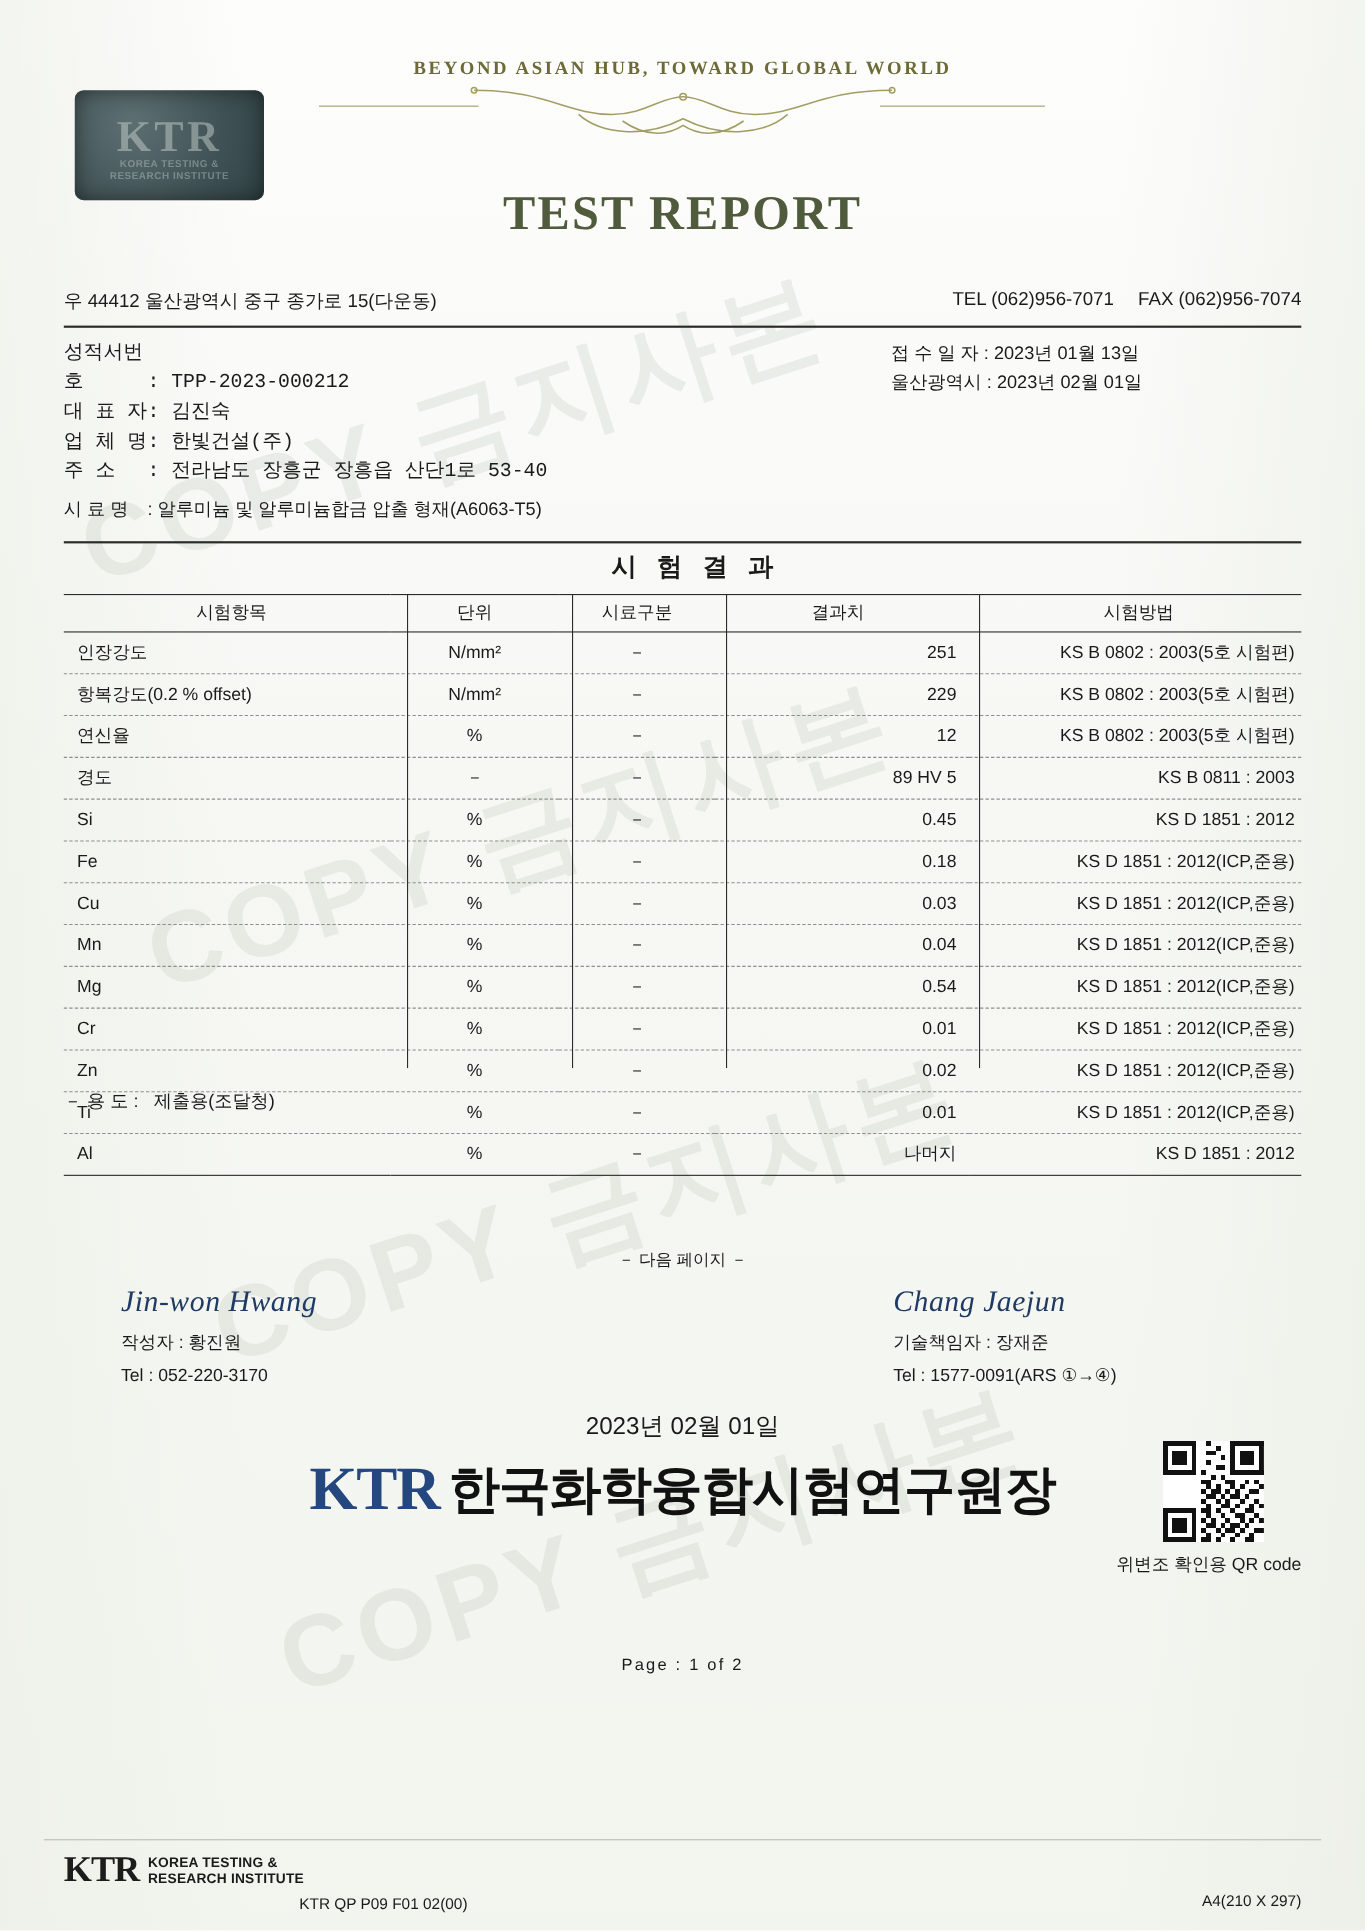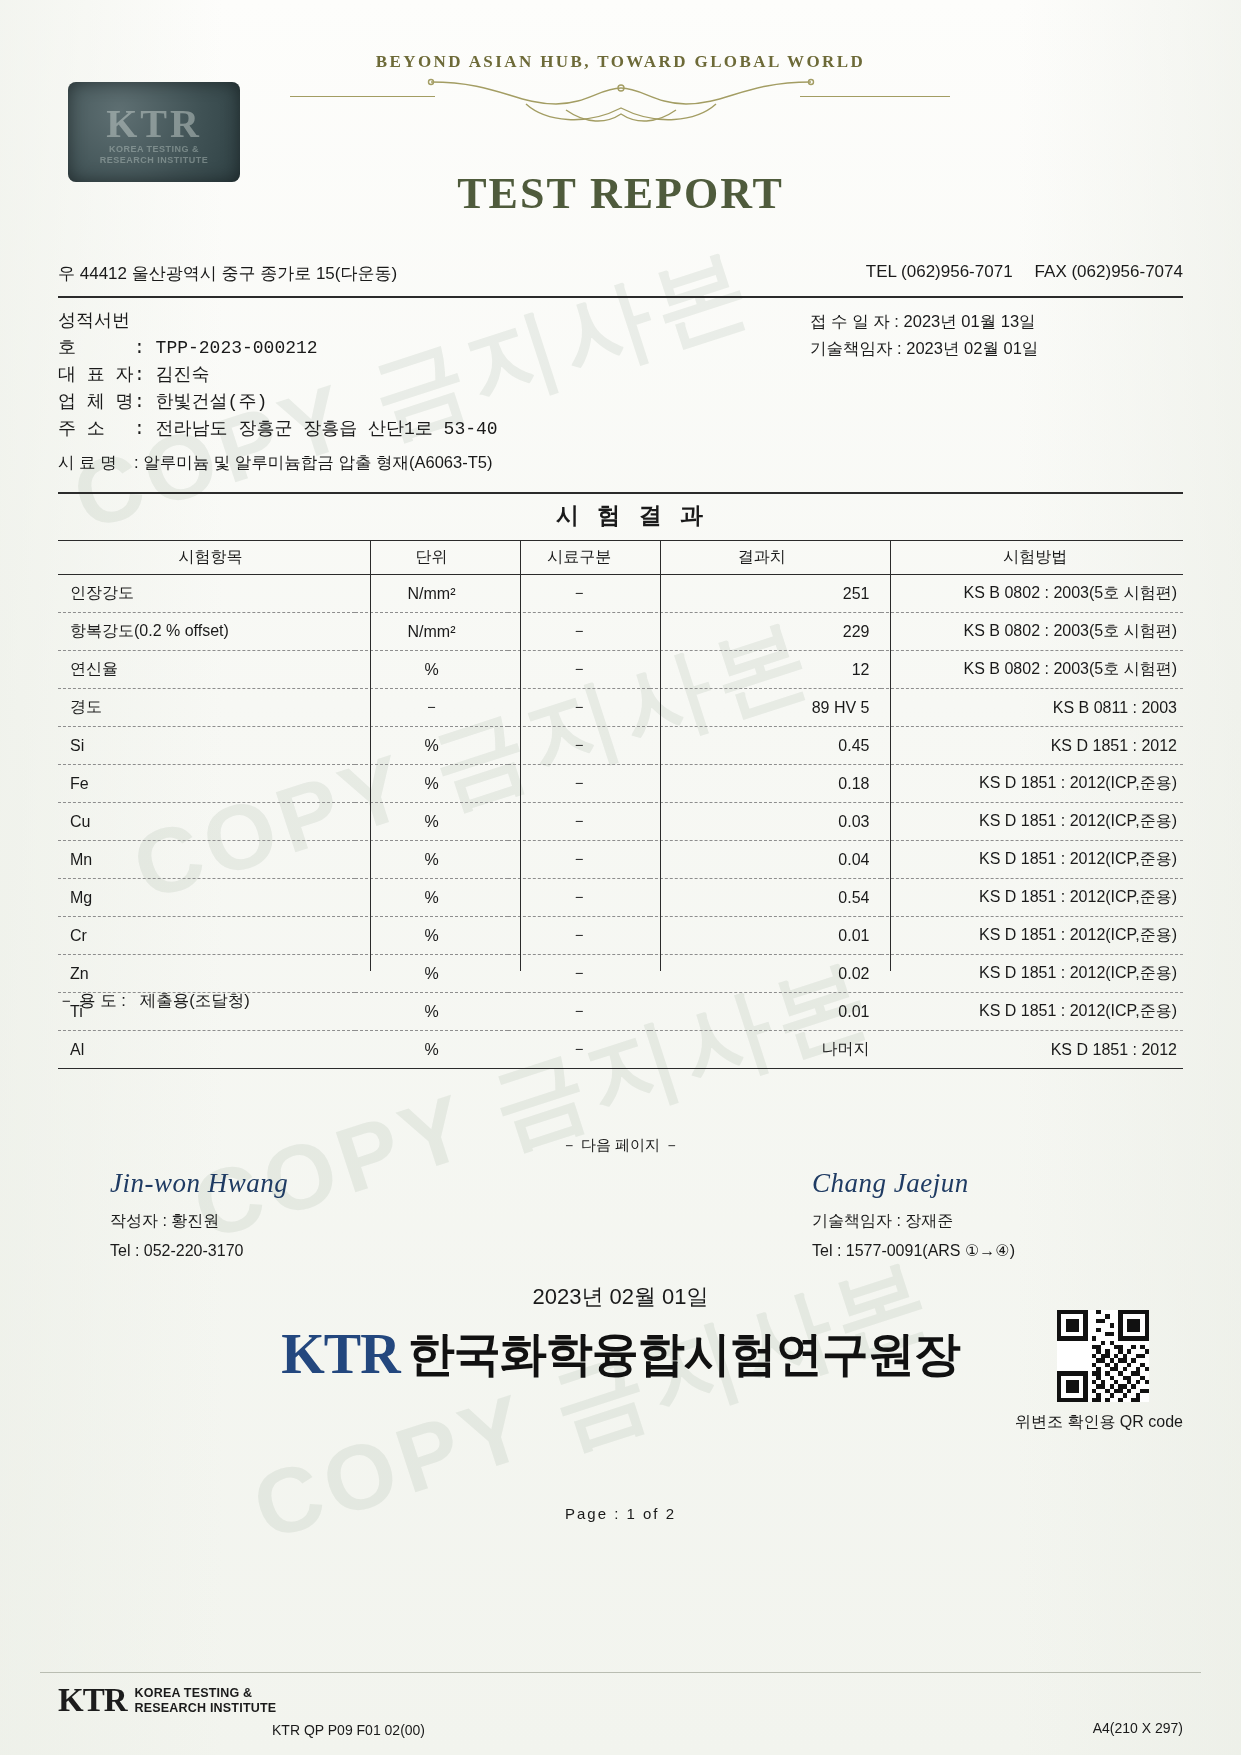--- a/index.html
+++ b/index.html
@@ -399,21 +399,21 @@
   <div class="hr-thick"></div>
 
   <div class="meta-left">
     <div><span class="lbl">성적서번호</span><span>: TPP-2023-000212</span></div>
     <div><span class="lbl">대  표  자</span><span>: 김진숙</span></div>
     <div><span class="lbl">업  체   명</span><span>: 한빛건설(주)</span></div>
     <div><span class="lbl">주       소</span><span>: 전라남도 장흥군 장흥읍 산단1로 53-40</span></div>
   </div>
   <div class="meta-right">
     <div><span>접 수 일 자</span> <span>: 2023년 01월 13일</span></div>
-    <div><span>기술책임자</span> <span>: 2023년 02월 01일</span></div>
+    <div><span>울산광역시</span> <span>: 2023년 02월 01일</span></div>
   </div>
 
   <div class="sample-line">
     <span class="lbl">시  료   명</span><span>: 알루미늄 및 알루미늄합금 압출 형재(A6063-T5)</span>
   </div>
 
   <div class="hr-thick2"></div>
   <div class="section-title">시 험 결 과</div>
 
   <table class="results">

